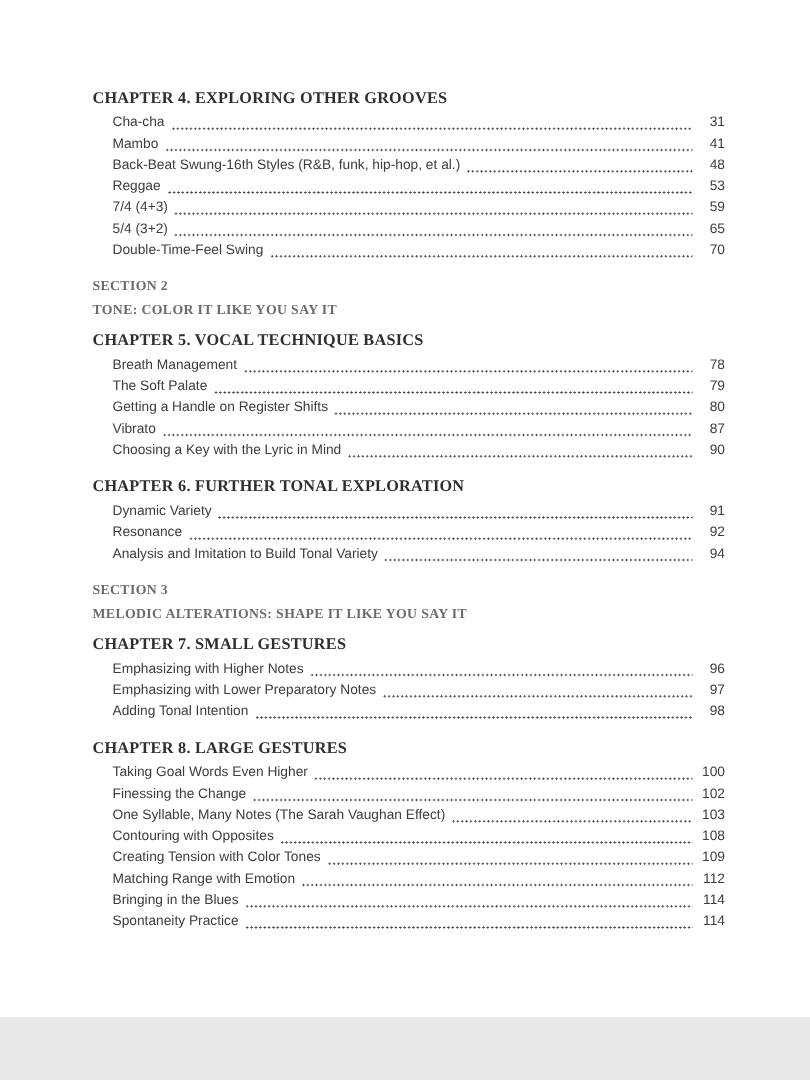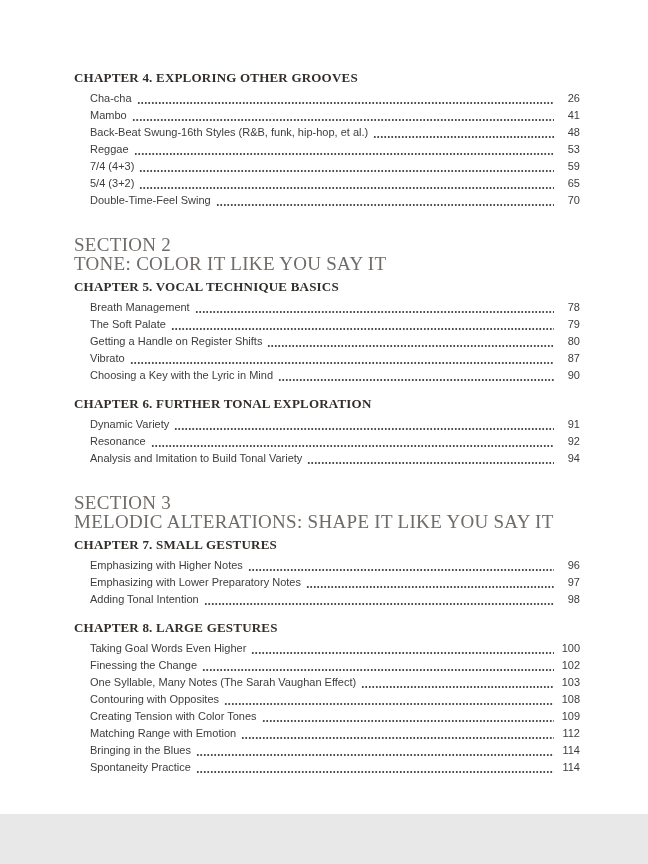--- a/index.html
+++ b/index.html
@@ -18,24 +18,24 @@
     font-family:"Liberation Serif", serif;
     font-weight:bold;
     font-size:13px;
     line-height:16px;
     letter-spacing:0.2px;
     color:var(--chapter-color,#322e2a);
     margin:12px 0 4px 0;
   }
   #toc > .chapter-heading:first-child{margin-top:0;}
   .section-heading{
-    margin-top:26px;
+    margin-top:11px;
     font-family:"Liberation Serif", serif;
-    font-weight:normal;
-    font-size:19px;
+    font-weight:bold;
+    font-size:11px;
     line-height:19px;
     letter-spacing:0.3px;
     color:var(--section-color,#6f6b68);
   }
   .section-heading + .chapter-heading{margin-top:6px;}
   .entries{margin-left:16px;}
   .entry{
     display:flex;
     align-items:flex-start;
     line-height:17px;
@@ -68,21 +68,21 @@
 </head>
 <body>
 
 <div id="page" style="--section-color: #6f6b68; --chapter-color: #322e2a; --entry-color: #3d3d3d; --dot-color: #4c4c4c;">
   <div id="toc">
       <div class="chapter-heading">CHAPTER 4. EXPLORING OTHER GROOVES</div>
       <div class="entries">
         <div class="entry">
           <div class="entry-label">Cha-cha</div>
           <div class="leader"></div>
-          <div class="entry-page">26</div>
+          <div class="entry-page">31</div>
         </div>
         <div class="entry">
           <div class="entry-label">Mambo</div>
           <div class="leader"></div>
           <div class="entry-page">41</div>
         </div>
         <div class="entry">
           <div class="entry-label">Back-Beat Swung-16th Styles (R&amp;B, funk, hip-hop, et al.)</div>
           <div class="leader"></div>
           <div class="entry-page">48</div>

